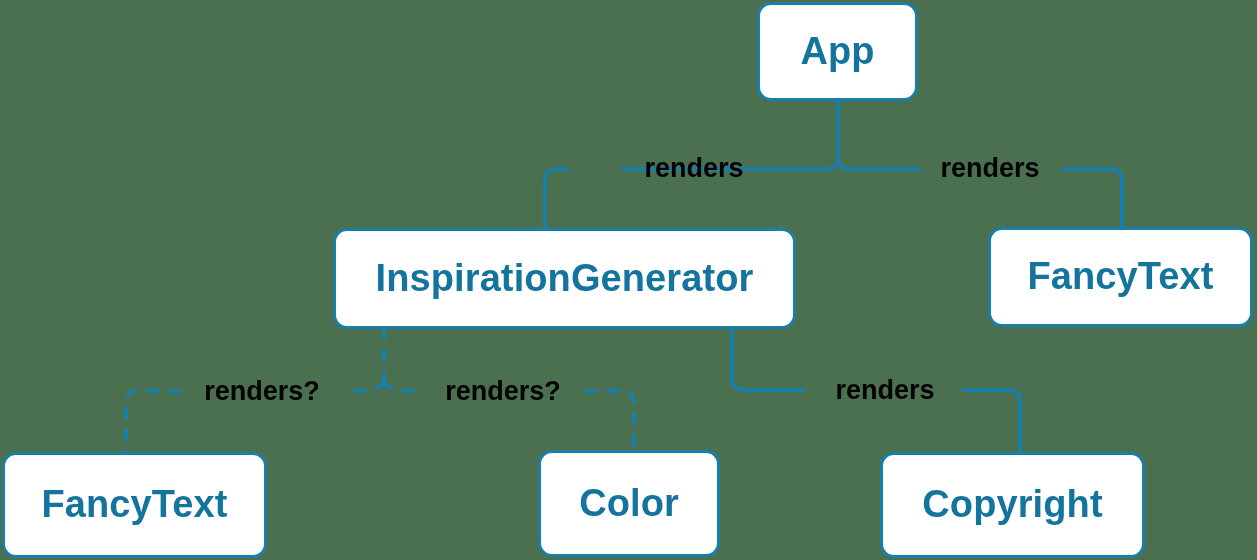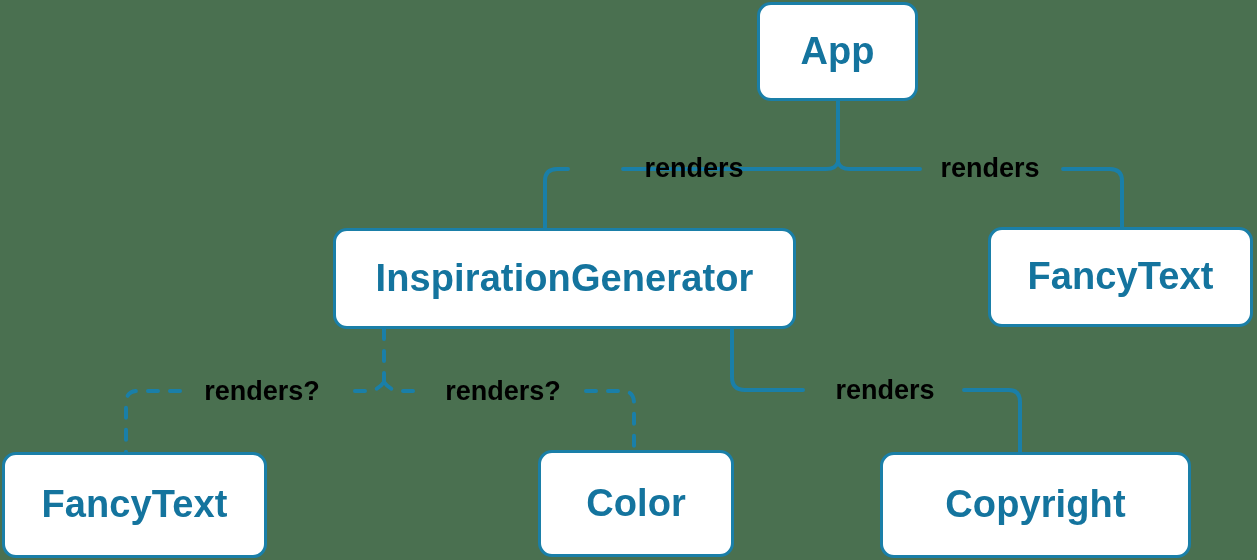--- a/index.html
+++ b/index.html
@@ -105,21 +105,21 @@
   </div>
 
   <div class="node" style="left:988px; top:227px; width:265px; height:100px;">
     <span class="node-label">FancyText</span>
   </div>
 
   <div class="node" style="left:2px; top:452px; width:265px; height:106px;">
     <span class="node-label">FancyText</span>
   </div>
 
-  <div class="node" style="left:538px; top:450px; width:196px; height:107px;text-align:center;">
+  <div class="node" style="left:538px; top:450px; width:182px; height:107px;text-align:center;">
     <span class="node-label">Color</span>
   </div>
 
-  <div class="node" style="left:880px; top:452px; width:311px; height:106px;">
+  <div class="node" style="left:880px; top:452px; width:265px; height:106px;">
     <span class="node-label">Copyright</span>
   </div>
 
 </div>
 
 </body></html>

